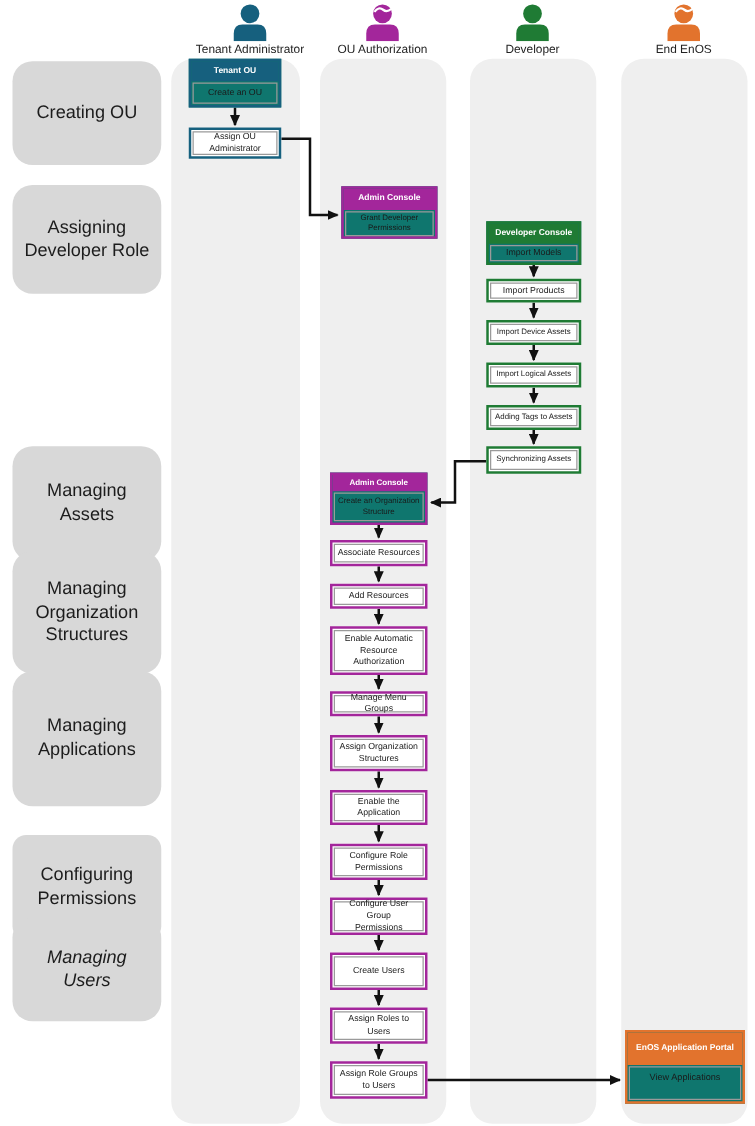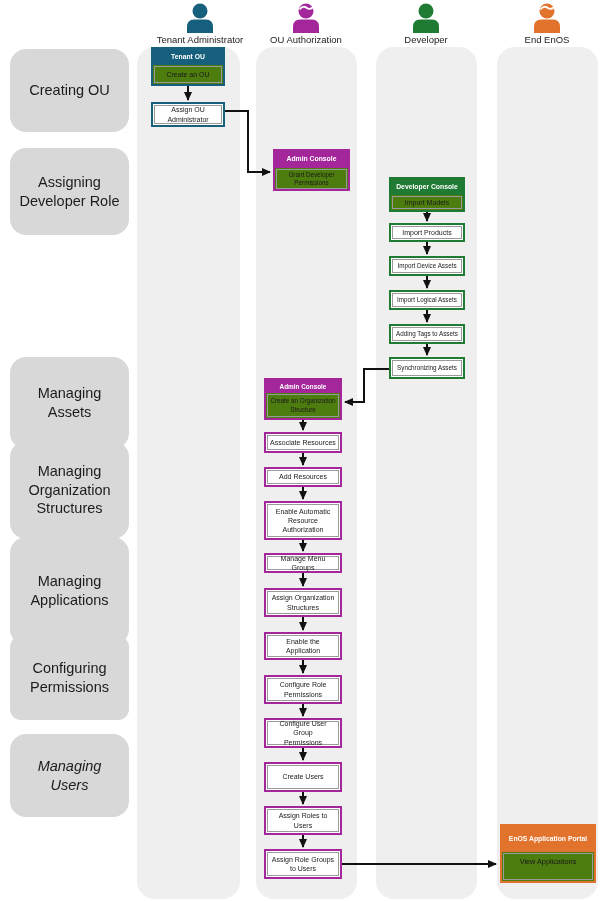--- a/index.html
+++ b/index.html
@@ -8,21 +8,21 @@
     font-family:"Liberation Sans","DejaVu Sans",sans-serif;
   }
   .lane{position:absolute;top:47px;height:852px;background:#efefef;border-radius:18px;}
   .stage{
     position:absolute;left:10px;width:119px;background:#d8d8d8;border-radius:16px;
     display:flex;align-items:center;justify-content:center;text-align:center;
     font-size:14.5px;line-height:1.3;color:#1c1c1c;padding:16px 8px;box-sizing:border-box;
   }
   .persona{position:absolute;top:3px;width:120px;display:flex;flex-direction:column;align-items:center;}
   .persona .plabel{font-size:9.5px;color:#222;margin-top:1px;white-space:nowrap;}
-  .group{position:absolute;box-sizing:border-box;background:#4d7c0f;border:2px solid;display:flex;flex-direction:column;}
+  .group{position:absolute;box-sizing:border-box;background:#0f766e;border:2px solid;display:flex;flex-direction:column;}
   .group .hdr{flex:none;color:#fff;font-weight:bold;font-size:6.8px;line-height:1.25;
     display:flex;align-items:center;justify-content:center;text-align:center;padding:1px 2px;}
   .group .gbody{flex:1;margin:1px;border:1px solid #9a9a9a;display:flex;align-items:center;justify-content:center;
     text-align:center;font-size:7px;line-height:1.3;color:#1a1a1a;padding:1px 2px;}
   .step{position:absolute;box-sizing:border-box;background:#fff;border:2px solid;}
   .step .inner{position:absolute;inset:1px;border:1px solid #9a9a9a;display:flex;align-items:center;justify-content:center;
     text-align:center;font-size:7px;line-height:1.3;color:#1a1a1a;padding:1px 2px;}
   .fs6 .inner,.fs6.gbody{font-size:6.3px;}
   .arrows{position:absolute;left:0;top:0;pointer-events:none;}
 </style>
@@ -34,21 +34,21 @@
   <div class="lane" style="left:137px;width:103px;"></div>
   <div class="lane" style="left:256px;width:101px;"></div>
   <div class="lane" style="left:376px;width:101px;"></div>
   <div class="lane" style="left:497px;width:101px;"></div>
 
   <div class="stage" style="top:49px;height:83px;">Creating OU</div>
   <div class="stage" style="top:148px;height:87px;">Assigning Developer Role</div>
   <div class="stage" style="top:343px;height:92px;margin-top:14px;">Managing Assets</div>
   <div class="stage" style="top:441px;height:98px;">Managing Organization Structures</div>
   <div class="stage" style="top:537px;height:108px;">Managing Applications</div>
-  <div class="stage" style="top:636px;height:84px;border-radius:11px;">Configuring Permissions</div>
+  <div class="stage" style="top:668px;height:84px;border-radius:11px;">Configuring Permissions</div>
   <div class="stage" style="top:734px;height:83px;font-style:italic;">Managing Users</div>
 
   <div class="persona" style="left:140px;">
     <svg width="34" height="30" viewBox="0 0 34 30" style="color: rgb(22, 96, 126);">
       <circle cx="17" cy="8" r="7.5" fill="currentColor"></circle>
       <path d="M4,30 L4,24 Q4,16.5 11,16.5 L23,16.5 Q30,16.5 30,24 L30,30 Z" fill="currentColor"></path>
     </svg>
     <div class="plabel">Tenant Administrator</div>
   </div>
   <div class="persona" style="left:246px;">

